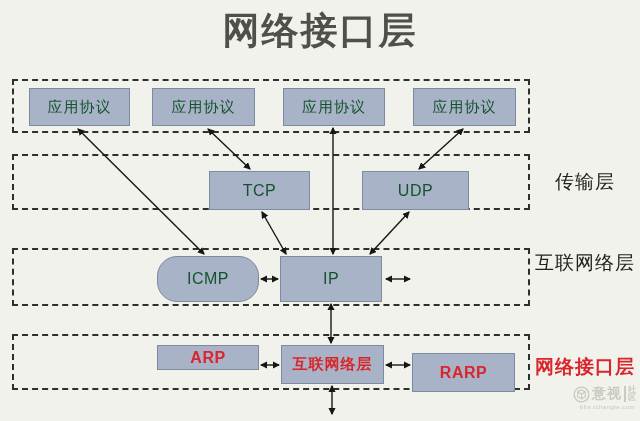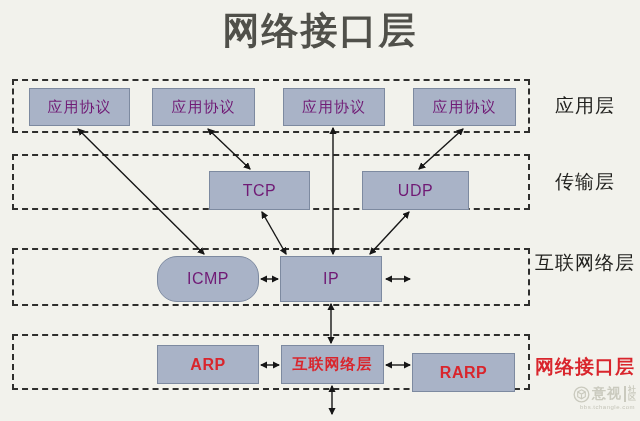--- a/index.html
+++ b/index.html
@@ -36,41 +36,41 @@
 
   .node {
     position: absolute;
     background: #a9b3c7;
     border: 1px solid #7d8aa0;
     display: flex;
     align-items: center;
     justify-content: center;
     font-size: 15px;
     letter-spacing: 1px;
-    color: #701a75;
+    color: #14532d;
     z-index: 2;
   }
   .node.latin { font-size: 16px; font-weight: 400; letter-spacing: 0.5px; }
   .node.red   { color: #d9252c; font-weight: 700; }
   .node.red-cjk { color: #d9252c; font-weight: 600; }
 
   
   .n-app1 { left: 29px;  top: 88px; width: 101px; height: 38px; }
   .n-app2 { left: 152px; top: 88px; width: 103px; height: 38px; }
   .n-app3 { left: 283px; top: 88px; width: 102px; height: 38px; }
   .n-app4 { left: 413px; top: 88px; width: 103px; height: 38px; }
   
   .n-tcp  { left: 209px; top: 171px; width: 101px; height: 39px; }
   .n-udp  { left: 362px; top: 171px; width: 107px; height: 39px; }
   
   .n-icmp { left: 157px; top: 256px; width: 102px; height: 46px; border-radius: 20px; }
   .n-ip   { left: 280px; top: 256px; width: 102px; height: 46px; }
   .n-igmp { left: 412px; top: 256px; width: 104px; height: 46px; }
   
-  .n-arp  { left: 157px; top: 345px; width: 102px; height: 39px; }
+  .n-arp  { left: 157px; top: 345px; width: 102px; height: 25px; }
   .n-hw   { left: 281px; top: 345px; width: 103px; height: 39px; }
   .n-rarp { left: 412px; top: 353px; width: 103px; height: 39px; }
 
   .layer-label {
     position: absolute;
     left: 532px;
     width: 106px;
     text-align: center;
     font-size: 19px;
     letter-spacing: 1px;
@@ -153,21 +153,20 @@
   <div class="node latin n-tcp">TCP</div>
   <div class="node latin n-udp">UDP</div>
 
   <div class="node latin n-icmp">ICMP</div>
   <div class="node latin n-ip">IP</div>
 
   <div class="node latin red n-arp">ARP</div>
   <div class="node red-cjk n-hw">互联网络层</div>
   <div class="node latin red n-rarp">RARP</div>
 
-  <div class="layer-label lbl-app">应用层</div>
   <div class="layer-label lbl-transport">传输层</div>
   <div class="layer-label lbl-internet">互联网络层</div>
   <div class="layer-label lbl-link">网络接口层</div>
 
   <svg class="arrows" viewBox="0 0 640 421" xmlns="http://www.w3.org/2000/svg">
     <defs>
       <marker id="ah" viewBox="0 0 10 10" refX="8.5" refY="5" markerWidth="5.2" markerHeight="5.2" orient="auto-start-reverse">
         <path d="M0,0 L10,5 L0,10 z" fill="#161616"></path>
       </marker>
     </defs>

